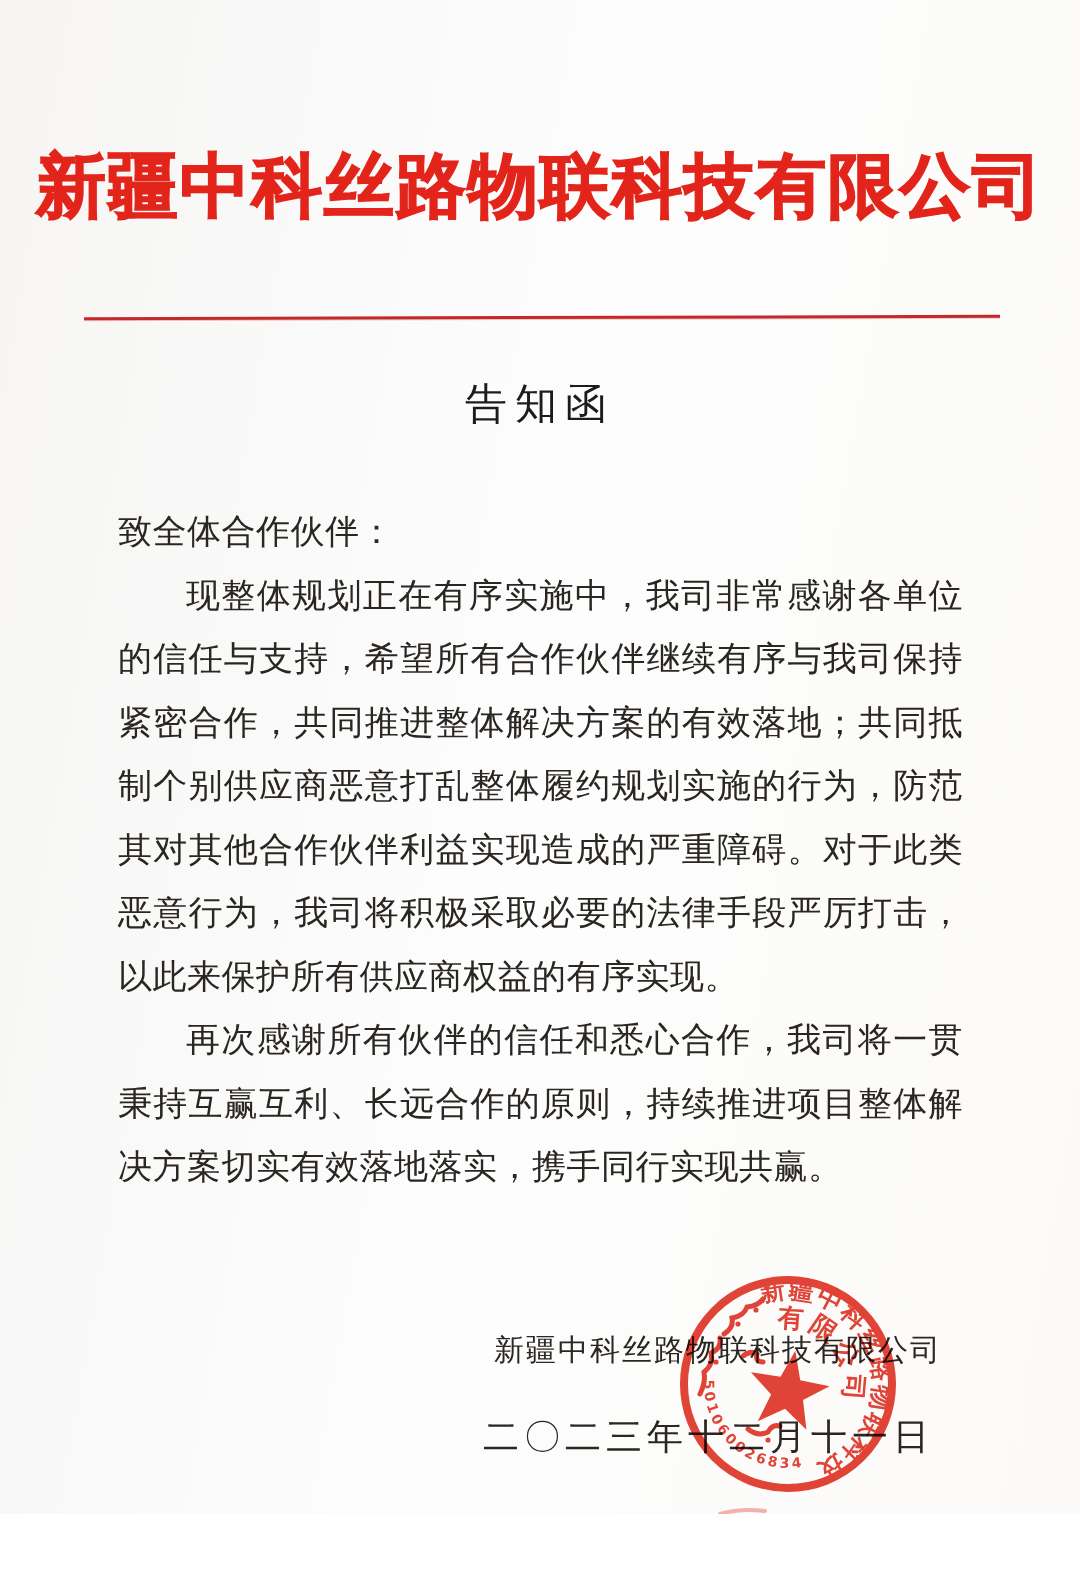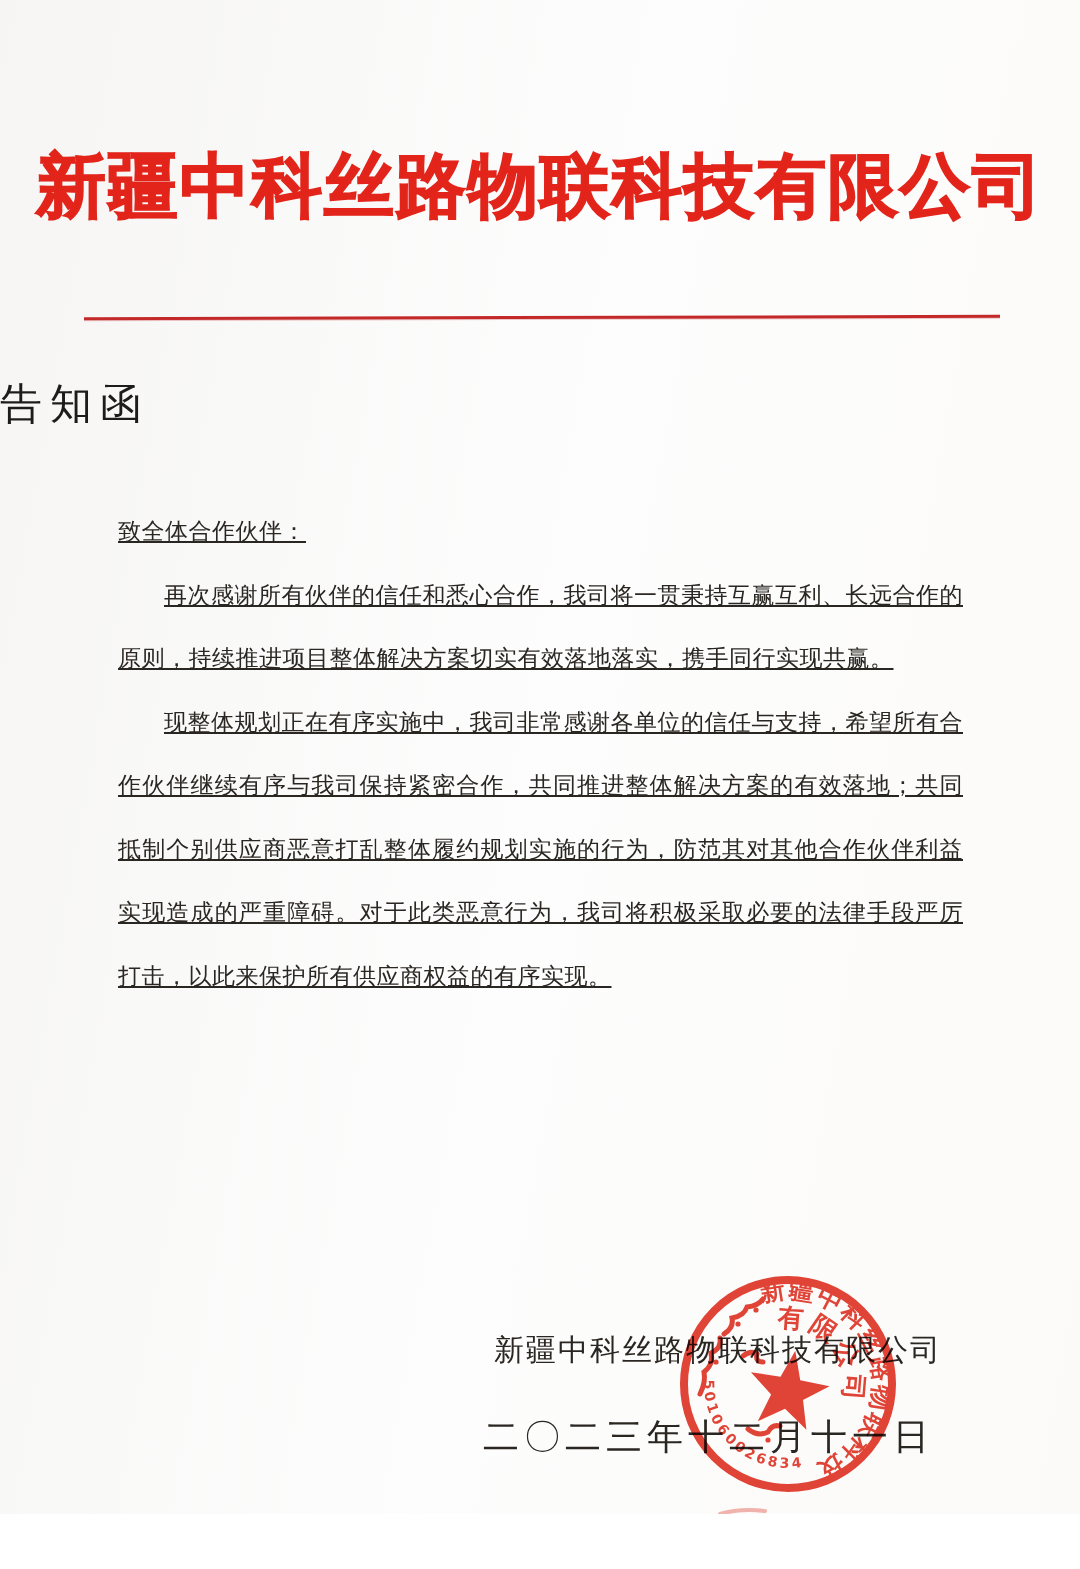--- a/index.html
+++ b/index.html
@@ -19,26 +19,27 @@
     -webkit-text-stroke:1.5px #e2241a;
     text-shadow:0 0 1px rgba(226,36,26,.55);
   }
   .divider{
     position:absolute;top:316px;left:84px;width:916px;height:3px;
     background:#c4292a;transform:rotate(-0.15deg);
     box-shadow:0 1px 0 rgba(196,41,42,.25);
   }
   .doc-title{
     position:absolute;top:376px;left:0;width:100%;
+    text-align:center;
     font-size:42px;letter-spacing:8px;color:#1e1c1a;
   }
   .body-text{
     position:absolute;top:500px;left:118px;width:845px;
-    font-size:23px;line-height:63.5px;color:#2a2622;
-    text-align:justify;letter-spacing:0.5px;text-decoration:underline;
+    font-size:34px;line-height:63.5px;color:#2a2622;
+    text-align:justify;letter-spacing:0.5px;
   }
   .body-text p{margin:0;text-indent:2em;}
   .body-text .salutation{text-indent:0;}
   .signature{
     position:absolute;top:1330px;right:138px;
     text-align:right;color:#2a2622;
   }
   .sig-company{font-size:30px;letter-spacing:2px;white-space:nowrap;}
   .sig-date{margin-top:42px;font-size:36px;letter-spacing:5px;padding-right:8px;white-space:nowrap;}
   .stamp{
@@ -57,22 +58,22 @@
 <div class="page">
 
   <div class="header-name">新疆中科丝路物联科技有限公司</div>
 
   <div class="divider"></div>
 
   <div class="doc-title">告知函</div>
 
   <div class="body-text">
     <p class="salutation">致全体合作伙伴：</p>
+    <p>现整体规划正在有序实施中，我司非常感谢各单位的信任与支持，希望所有合作伙伴继续有序与我司保持紧密合作，共同推进整体解决方案的有效落地；共同抵制个别供应商恶意打乱整体履约规划实施的行为，防范其对其他合作伙伴利益实现造成的严重障碍。对于此类恶意行为，我司将积极采取必要的法律手段严厉打击，以此来保护所有供应商权益的有序实现。</p>
     <p>再次感谢所有伙伴的信任和悉心合作，我司将一贯秉持互赢互利、长远合作的原则，持续推进项目整体解决方案切实有效落地落实，携手同行实现共赢。</p>
-    <p>现整体规划正在有序实施中，我司非常感谢各单位的信任与支持，希望所有合作伙伴继续有序与我司保持紧密合作，共同推进整体解决方案的有效落地；共同抵制个别供应商恶意打乱整体履约规划实施的行为，防范其对其他合作伙伴利益实现造成的严重障碍。对于此类恶意行为，我司将积极采取必要的法律手段严厉打击，以此来保护所有供应商权益的有序实现。</p>
   </div>
 
   <div class="signature">
     <div class="sig-company">新疆中科丝路物联科技有限公司</div>
     <div class="sig-date">二〇二三年十二月十一日</div>
   </div>
 
   <svg class="stamp" viewBox="0 0 280 280">
     <defs>
       <path id="arcOuter" d="M54,140 A86,86 0 1,1 226,140 A86,86 0 1,1 54,140"></path>

